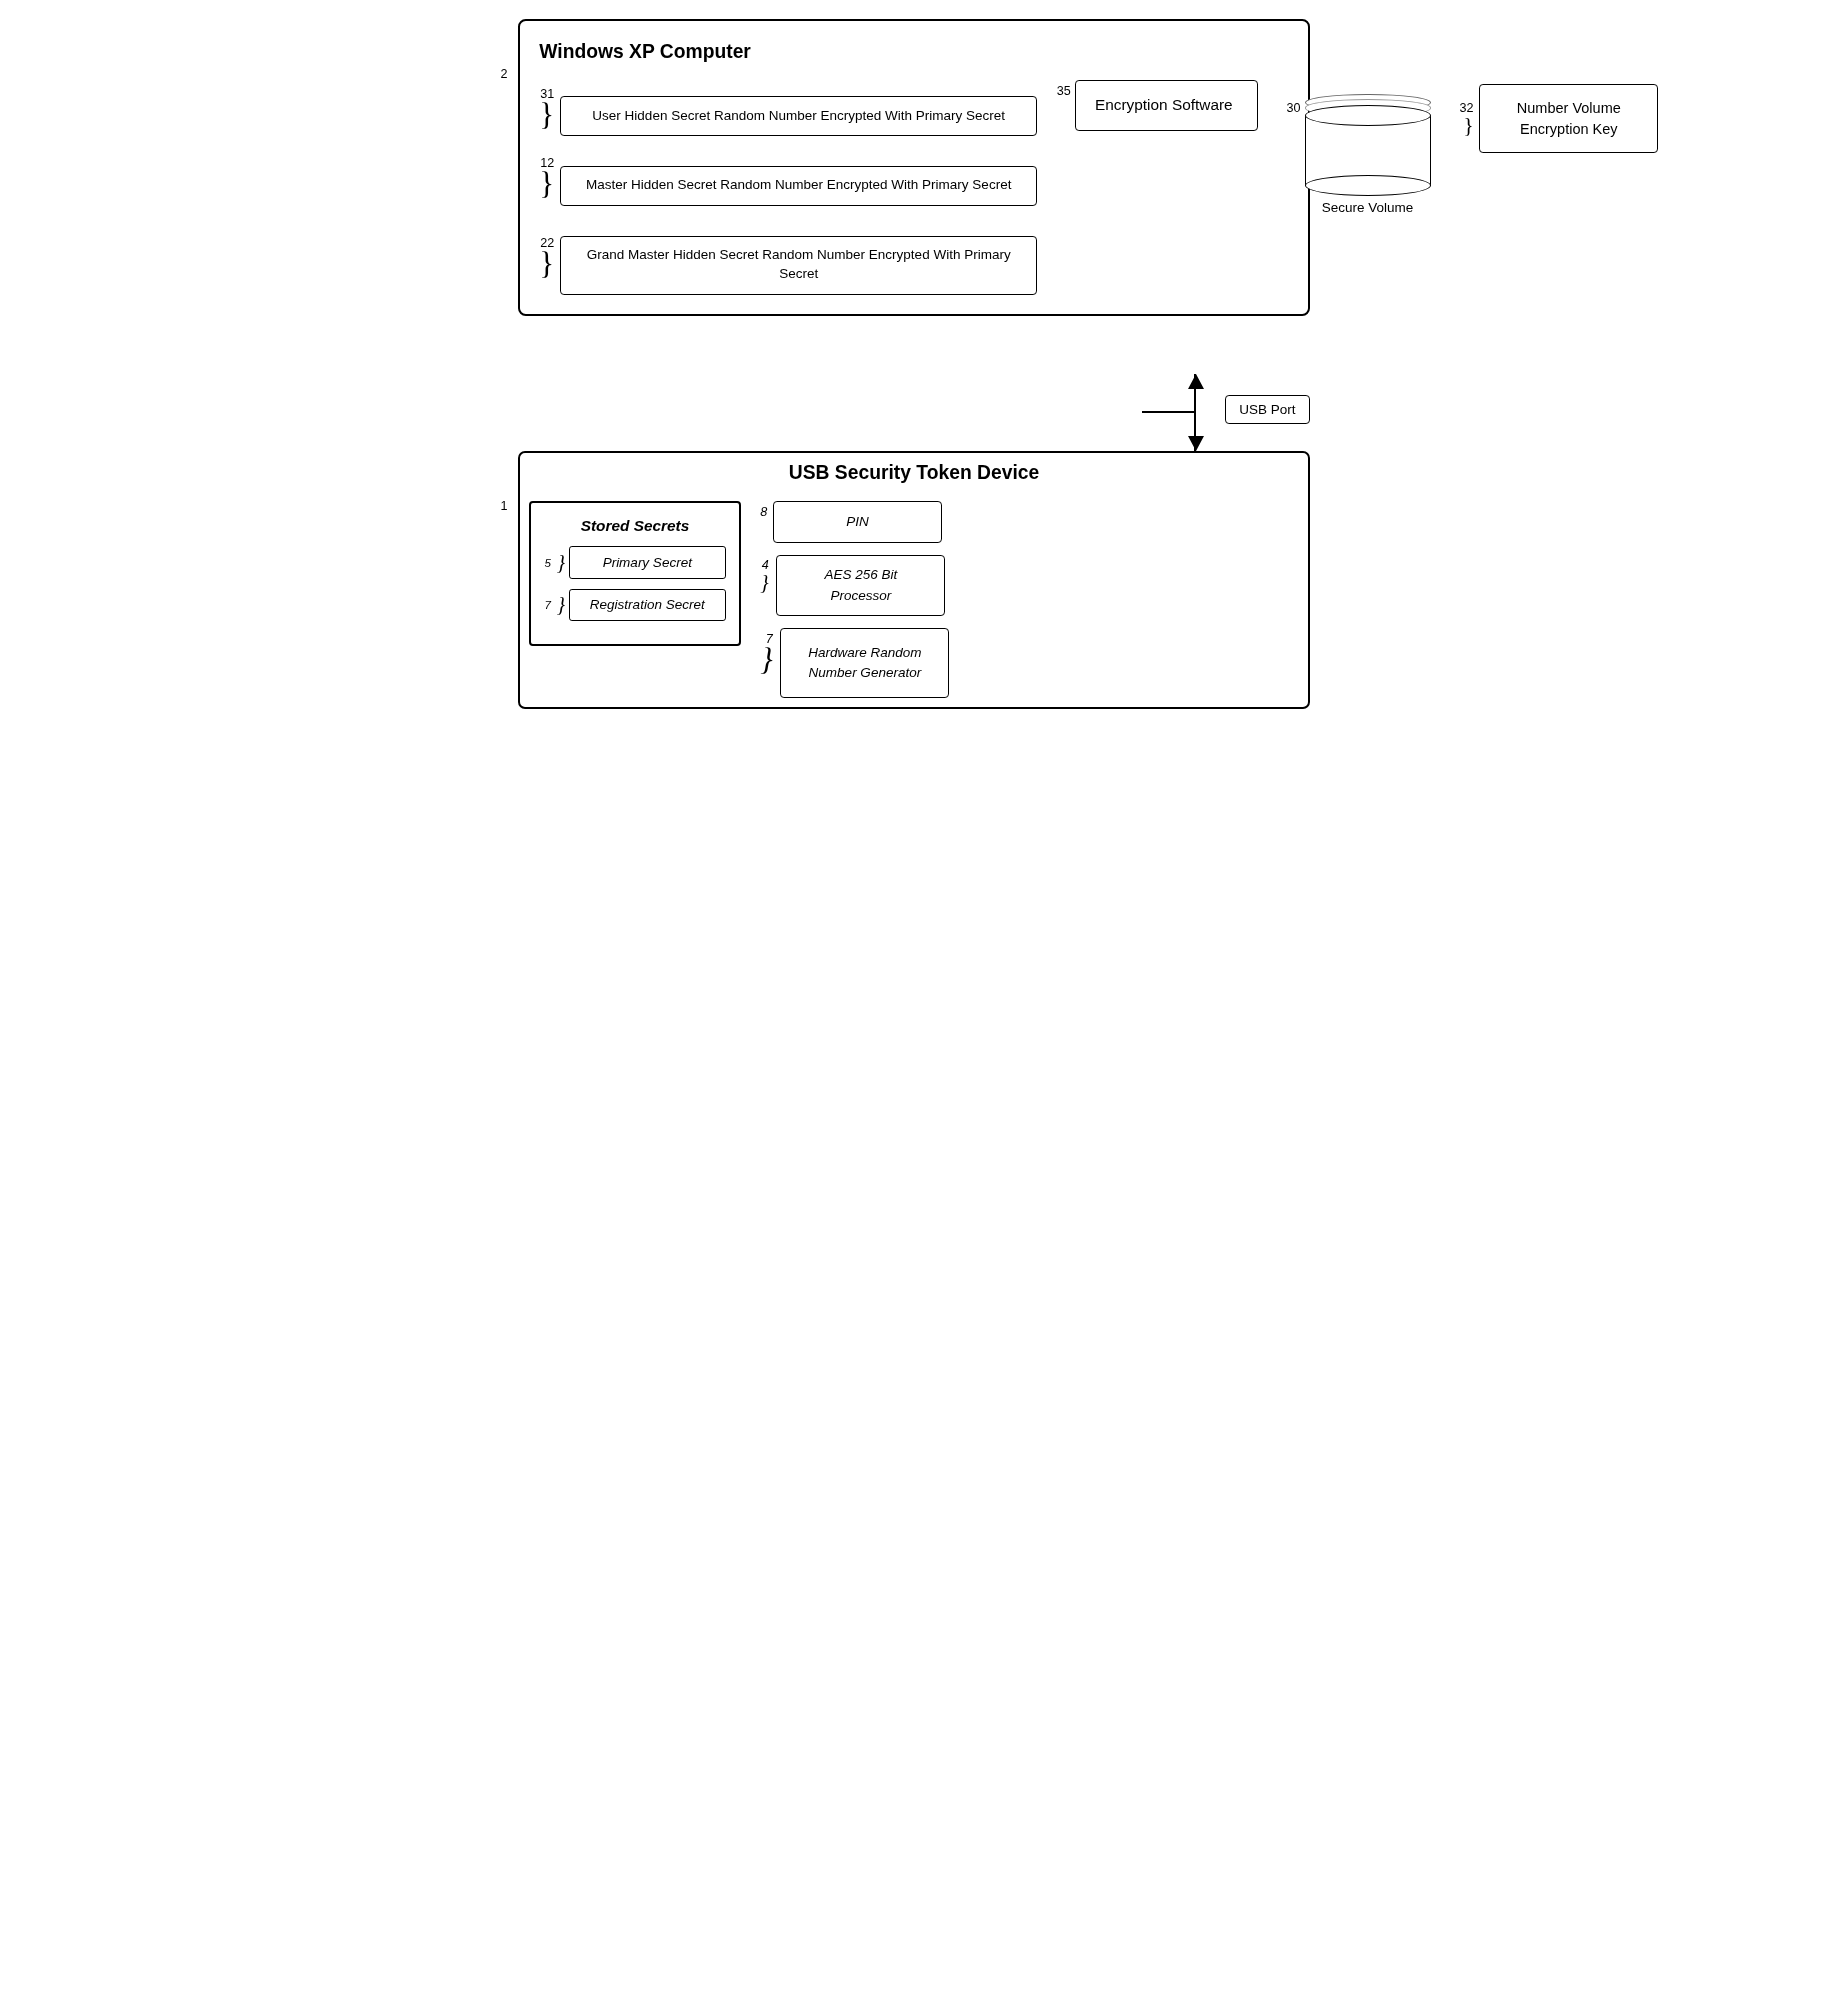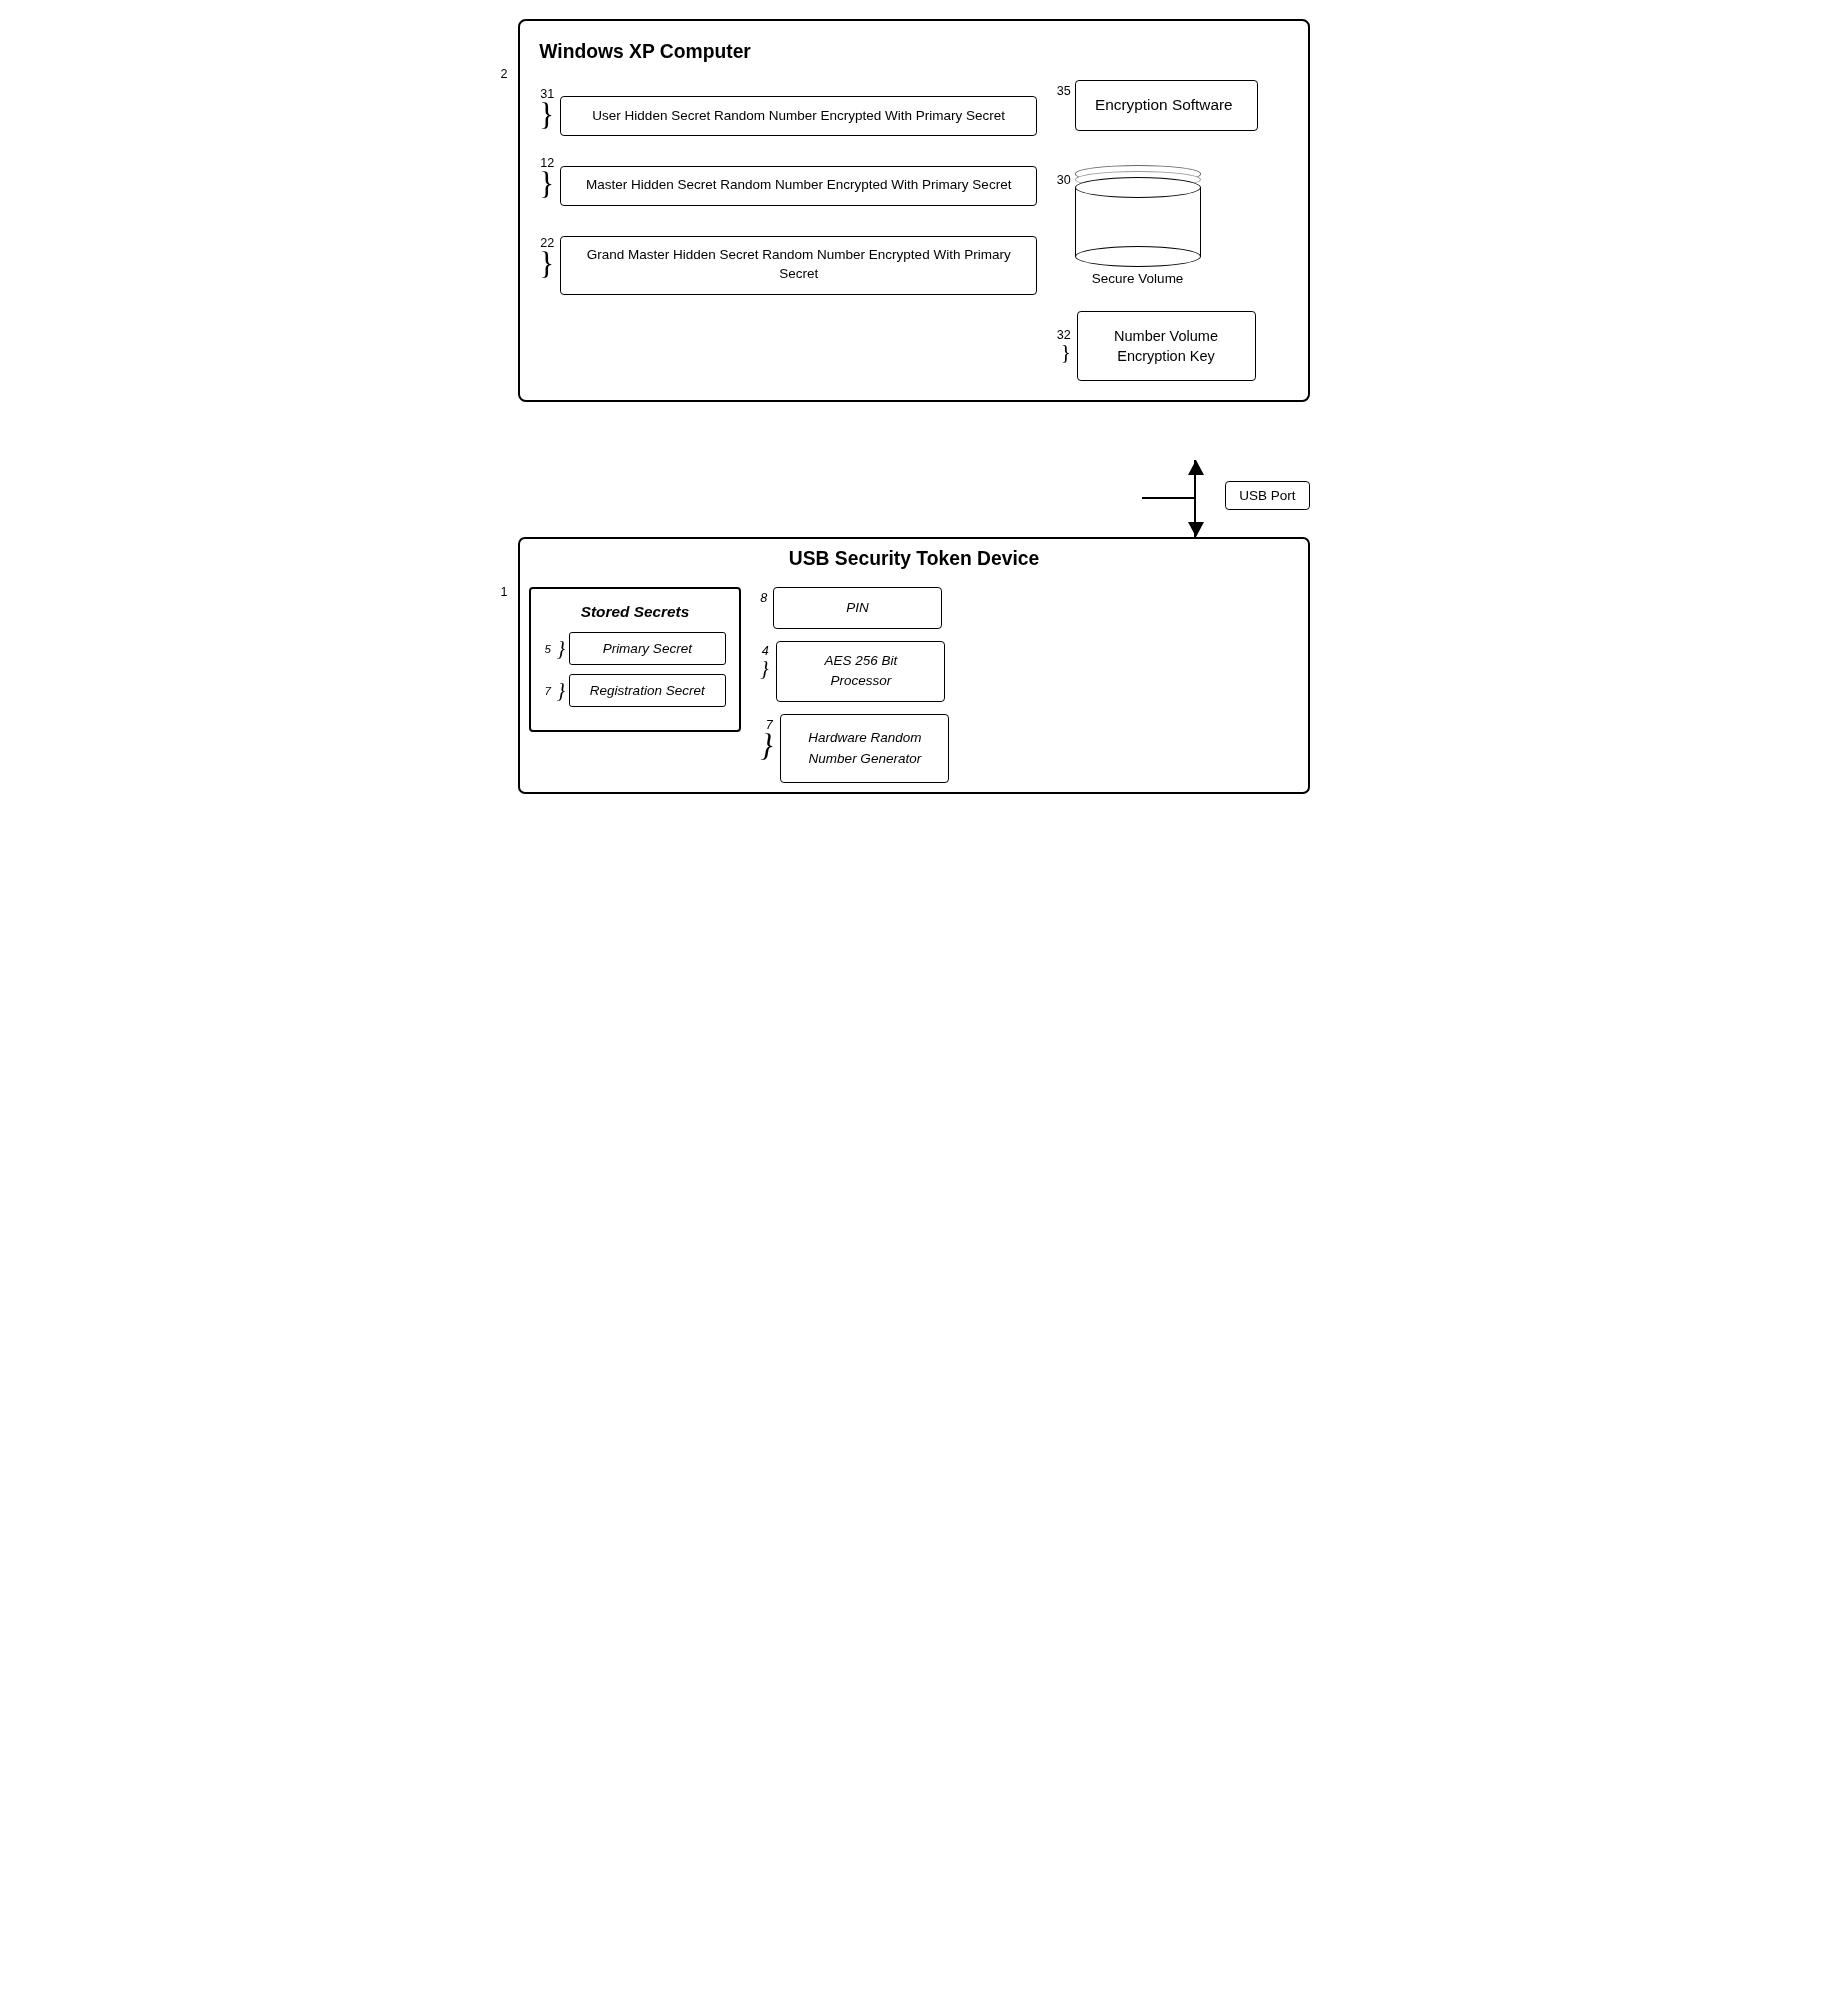--- a/index.html
+++ b/index.html
@@ -31,25 +31,25 @@
     }
     .windows-inner {
       display: flex;
       gap: 19.3px;
     }
     .left-column {
       display: flex;
       flex-direction: column;
       gap: 13.5px;
       flex: 1;
+      justify-content: flex-end;
     }
     .right-column {
       display: flex;
-      flex-direction: column;
-      gap: 21px;
+      gap: 29px;
       width: 232px;
       align-items: flex-start;
     }
 
     
     .labeled-box-wrapper {
       display: flex;
       align-items: center;
       gap: 3.9px;
     }

